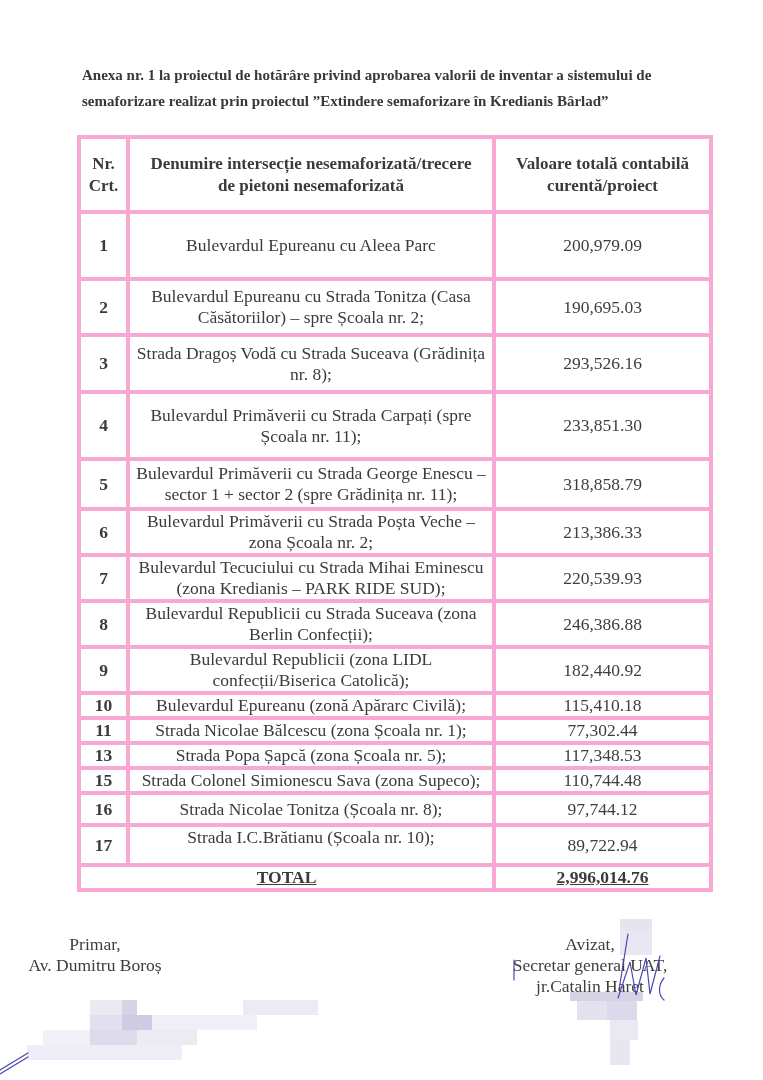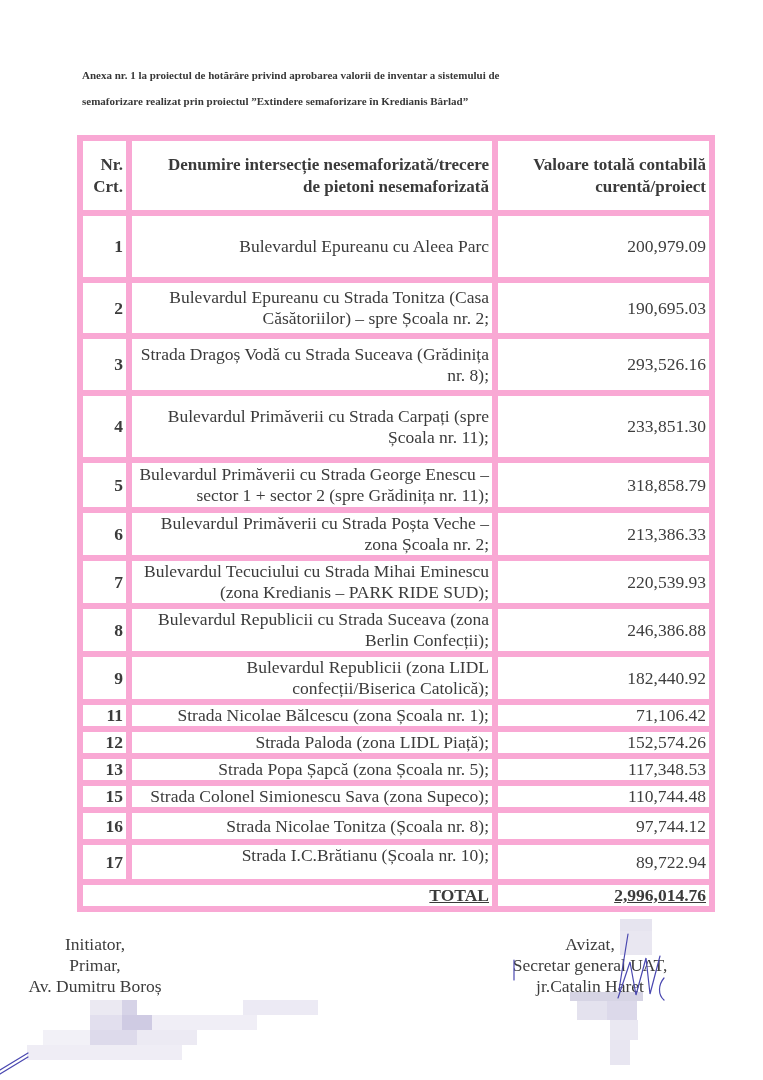--- a/index.html
+++ b/index.html
@@ -4,32 +4,32 @@
 <style>
   html, body { margin:0; padding:0; }
   body {
     width:763px; height:1080px; position:relative; overflow:hidden;
     background:#ffffff;
     font-family:"Liberation Serif","DejaVu Serif",serif;
     color:#3b3b3b;
   }
   .title {
     position:absolute; left:82px; top:62px;
-    font-weight:bold; font-size:11px; line-height:26px;
+    font-weight:bold; font-size:15px; line-height:26px;
     white-space:nowrap; color:#383838;
   }
   .title div { display:block; }
   table.inv {
     position:absolute; left:77px; top:135px; width:632px;
     border-collapse:collapse; table-layout:fixed;
     font-size:17.5px; line-height:21px;
   }
   table.inv td, table.inv th {
-    border:6px solid #f9a8d4; padding:0 3px;
-    text-align:right; vertical-align:middle;
+    border:4px solid #f9a8d4; padding:0 3px;
+    text-align:center; vertical-align:middle;
     overflow:hidden; white-space:nowrap;
   }
   table.inv th { font-weight:bold; font-size:17px; line-height:22px; color:#3a3a3a; }
   table.inv td.nr { font-weight:bold; }
   table.inv td.top { vertical-align:top; }
   table.inv td.val { color:#3e3e3e;margin-top:36px; }
   table.inv tr.total td { font-weight:bold;text-decoration:underline; }
   .ln { display:block; }
   .sig { position:absolute; text-align:center; font-size:17.5px; line-height:21px; color:#3d3d3d; white-space:nowrap; }
   .sig-left { left:0; top:934px; width:190px; }
@@ -132,33 +132,33 @@
       <td class="val">246,386.88</td>
     </tr>
     <tr style="height:46px">
       <td class="nr">9</td>
       <td>
           <span class="ln">Bulevardul Republicii (zona LIDL</span>
           <span class="ln">confecții/Biserica Catolică);</span>
         </td>
       <td class="val">182,440.92</td>
     </tr>
+    <tr style="height:24px">
+      <td class="nr">10</td>
+      <td>
+          <span class="ln">Bulevardul Epureanu (zonă Apărarc Civilă);</span>
+        </td>
+      <td class="val">115,410.18</td>
+    </tr>
     <tr style="height:25px">
       <td class="nr">11</td>
       <td>
           <span class="ln">Strada Nicolae Bălcescu (zona Școala nr. 1);</span>
         </td>
-      <td class="val">71,106.42</td>
-    </tr>
-    <tr style="height:22px">
-      <td class="nr">12</td>
-      <td>
-          <span class="ln">Strada Paloda (zona LIDL Piață);</span>
-        </td>
-      <td class="val">152,574.26</td>
+      <td class="val">77,302.44</td>
     </tr>
     <tr style="height:21px">
       <td class="nr">13</td>
       <td>
           <span class="ln">Strada Popa Șapcă (zona Școala nr. 5);</span>
         </td>
       <td class="val">117,348.53</td>
     </tr>
     <tr style="height:21px">
       <td class="nr">15</td>
@@ -182,21 +182,20 @@
       <td class="val">89,722.94</td>
     </tr>
     <tr class="total" style="height:24px">
       <td colspan="2">TOTAL</td>
       <td>2,996,014.76</td>
     </tr>
   </tbody>
 </table>
 
 <div class="sig sig-left">
-  <span class="ln">Initiator,</span>
   <span class="ln">Primar,</span>
   <span class="ln">Av. Dumitru Boroș</span>
 </div>
 
 <div class="sig sig-right">
   <span class="ln">Avizat,</span>
   <span class="ln">Secretar general UAT,</span>
   <span class="ln">jr.Catalin Haret</span>
 </div>
 

